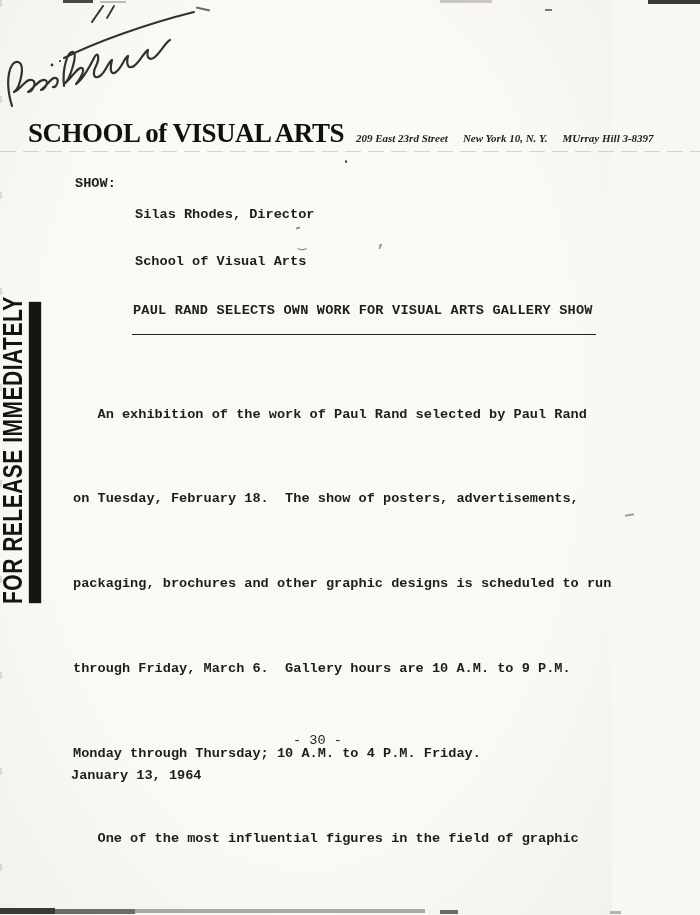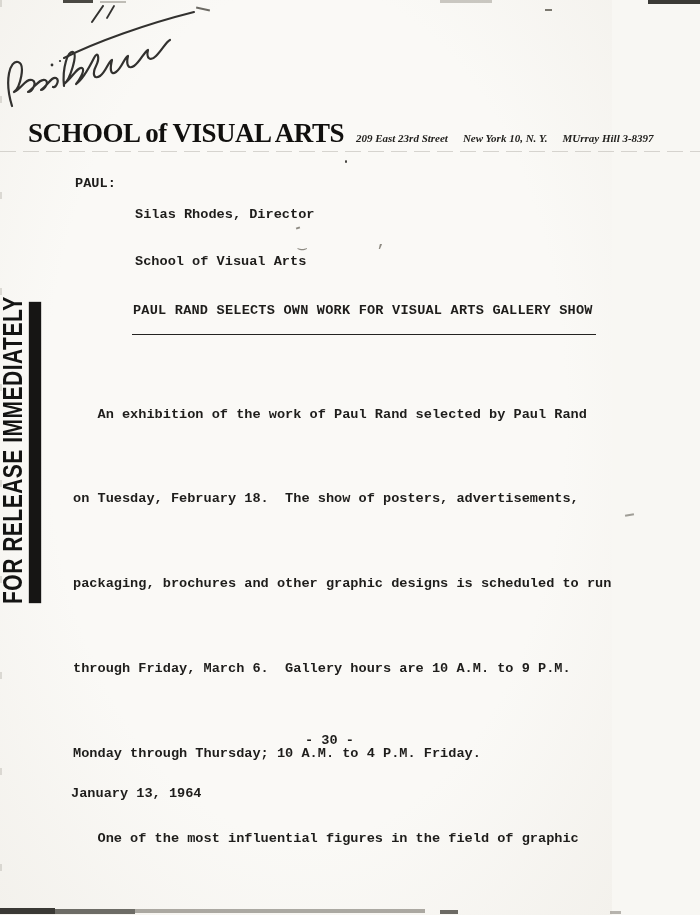--- a/index.html
+++ b/index.html
@@ -50,23 +50,23 @@
   
   .headline{position:absolute;left:132px;top:303px;margin:0;
     font-size:13.6px;font-weight:700;letter-spacing:0.2px;white-space:pre;
     border-bottom:1.5px solid #242321;padding:0 3px 16px 1px;}
 
   
   .bodytext{position:absolute;left:73px;top:344px;
     font-size:13.6px;font-weight:700;line-height:28.3px;white-space:pre;}
   .bline{height:28.3px;}
 
-  .endmark{position:absolute;left:305px;top:733px;
-    font-size:13.6px;font-weight:700;white-space:pre;}
-  .dateline{position:absolute;left:71px;top:786px;
+  .endmark{position:absolute;left:293px;top:733px;
+    font-size:13.6px;font-weight:400;white-space:pre;}
+  .dateline{position:absolute;left:71px;top:768px;
     font-size:13.6px;font-weight:700;white-space:pre;}
 
   
   .art{position:absolute;display:block;}
   .smudge{position:absolute;color:#8d8a82;font-size:14px;font-weight:700;}
   .edge-ticks{position:absolute;left:0;top:0;width:2px;height:915px;
     background:repeating-linear-gradient(180deg,#b9b6ae 0 7px,transparent 7px 96px);
     opacity:.45;}
 </style>
 </head>
@@ -88,21 +88,21 @@
     <div class="lh-name">SCHOOL of VISUAL ARTS</div>
     <div class="lh-addr">
       <span>209 East 23rd Street</span>
       <span>New York 10, N. Y.</span>
       <span>MUrray Hill 3-8397</span>
     </div>
   </header>
   <div class="lh-rule"></div>
 
   <section class="from">
-    <span class="from-label">PAUL:</span>
+    <span class="from-label">SHOW:</span>
     <div class="from-lines">
       <div>Silas Rhodes, Director</div>
       <div>School of Visual Arts</div>
     </div>
   </section>
 
   <div class="release">
     <span class="release-text">FOR RELEASE IMMEDIATELY</span>
   </div>
   <div class="release-bar"></div>

